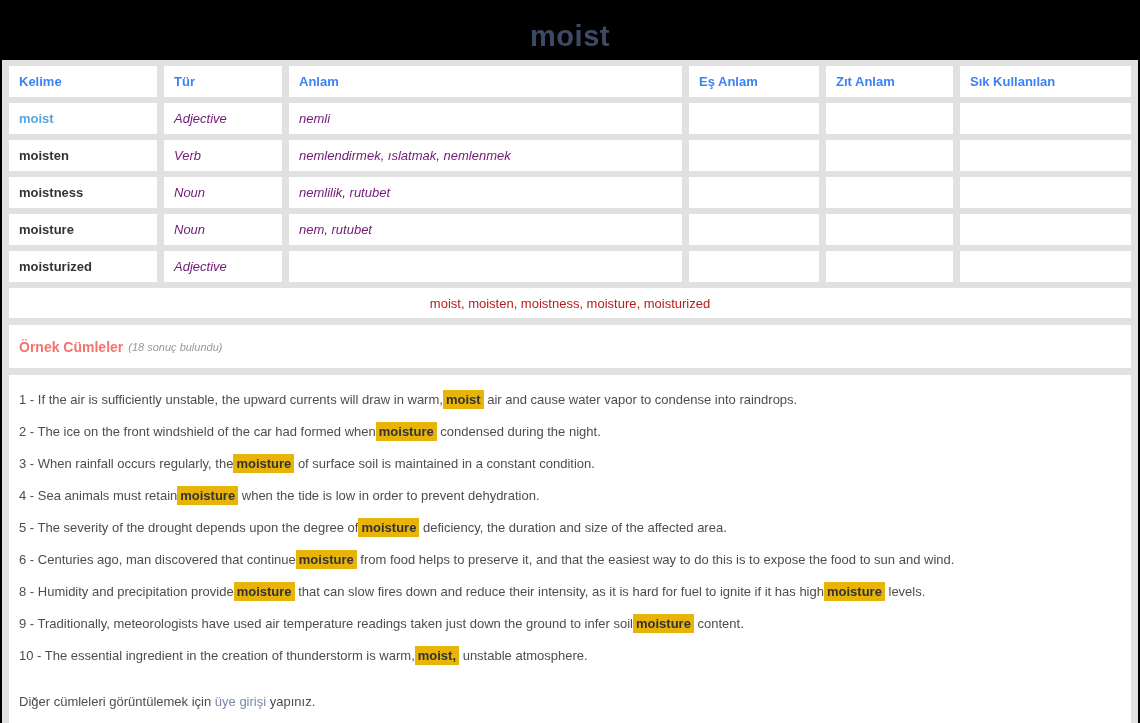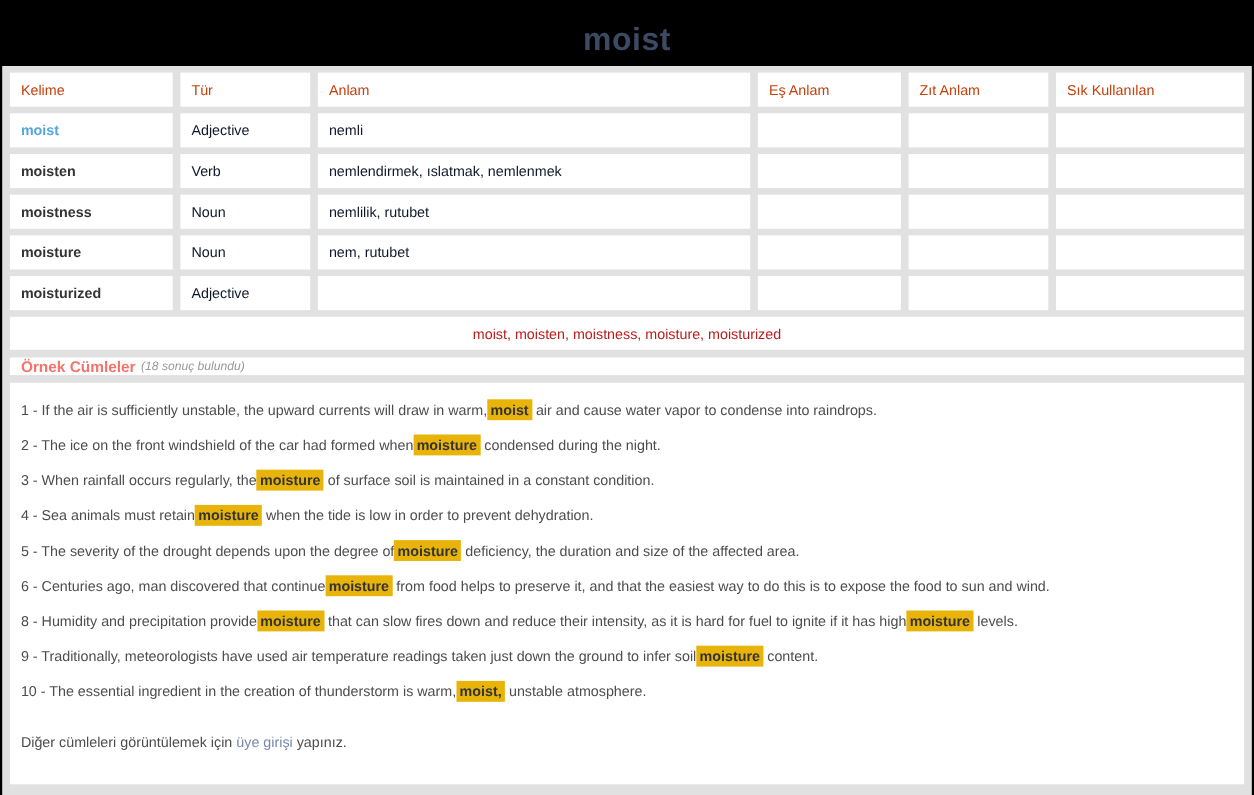--- a/index.html
+++ b/index.html
@@ -8,29 +8,29 @@
     font-family: "Liberation Sans", "DejaVu Sans", sans-serif;
     background:#000;
   }
   .page { width:1140px; height:723px; background:#000; padding:12px 2px 3px 2px; overflow:hidden; }
   .topbar { height:48px; background:#000; display:flex; align-items:center; justify-content:center; }
   .title { color:#3d4a63; font-size:29px; font-weight:bold; letter-spacing:0.5px; }
   .content { background:#e1e1e1; height:672px; overflow:hidden; }
 
   table.dict { width:100%; border-collapse:separate; border-spacing:7px 6px; table-layout:fixed; }
   table.dict td, table.dict th { background:#fff; height:31px; padding:0 10px; font-size:13px; text-align:left; vertical-align:middle; overflow:hidden; white-space:nowrap; }
-  th.hdr { font-weight:normal; color:#c2410c; }
+  th.hdr { font-weight:bold; color:#3b82f6; }
   td.kelime { font-weight:bold; color:#333; }
   td.kelime.active { color:#56a6dc; cursor:pointer; }
-  td.tur, td.anlam { color:#0f172a; }
+  td.tur, td.anlam { color:#701a75;font-style:italic; }
   td.extra { color:#828282; }
 
   .wordforms { margin:0 7px; height:30px; background:#fff; display:flex; align-items:center; justify-content:center;
                font-size:13px; color:#b91c1c; }
-  .orneks-hdr { margin:7px 7px 0; height:16px; background:#fff; display:flex; align-items:center; padding-left:10px; }
+  .orneks-hdr { margin:7px 7px 0; height:43px; background:#fff; display:flex; align-items:center; padding-left:10px; }
   .orneks-title { color:#f4736b; font-weight:bold; font-size:14px; }
   .orneks-note { color:#999; font-style:italic; font-size:11px; margin-left:5px; }
 
   .sentences { margin:7px 7px 0; height:365px; background:#fff; padding:9px 10px 0; font-size:13px; color:#4d4d4d; }
   .sentence { line-height:32px; white-space:nowrap; overflow:hidden; }
   .hl { background:#e8b40a; color:#333; font-weight:bold; padding:2px 3px; }
   .footer-line { margin-top:15px; line-height:30px; color:#4d4d4d; }
   .footer-link { color:#7788aa; cursor:pointer; }
 </style>
 </head>

